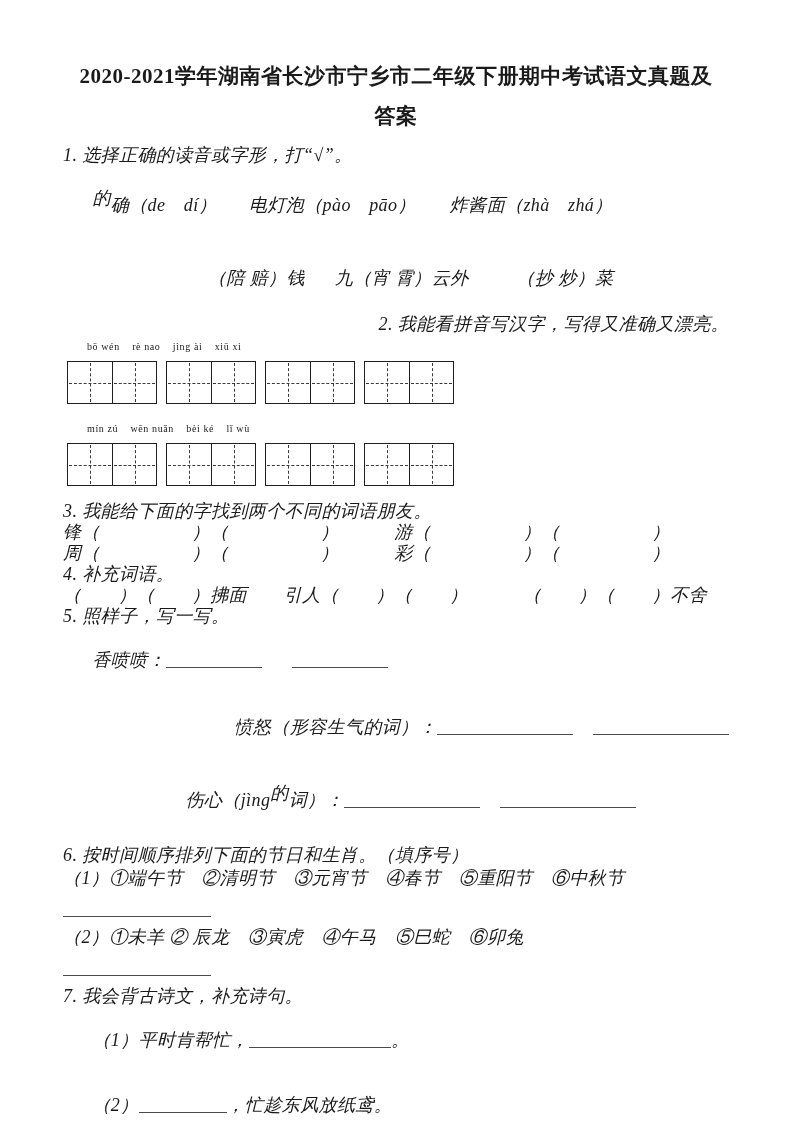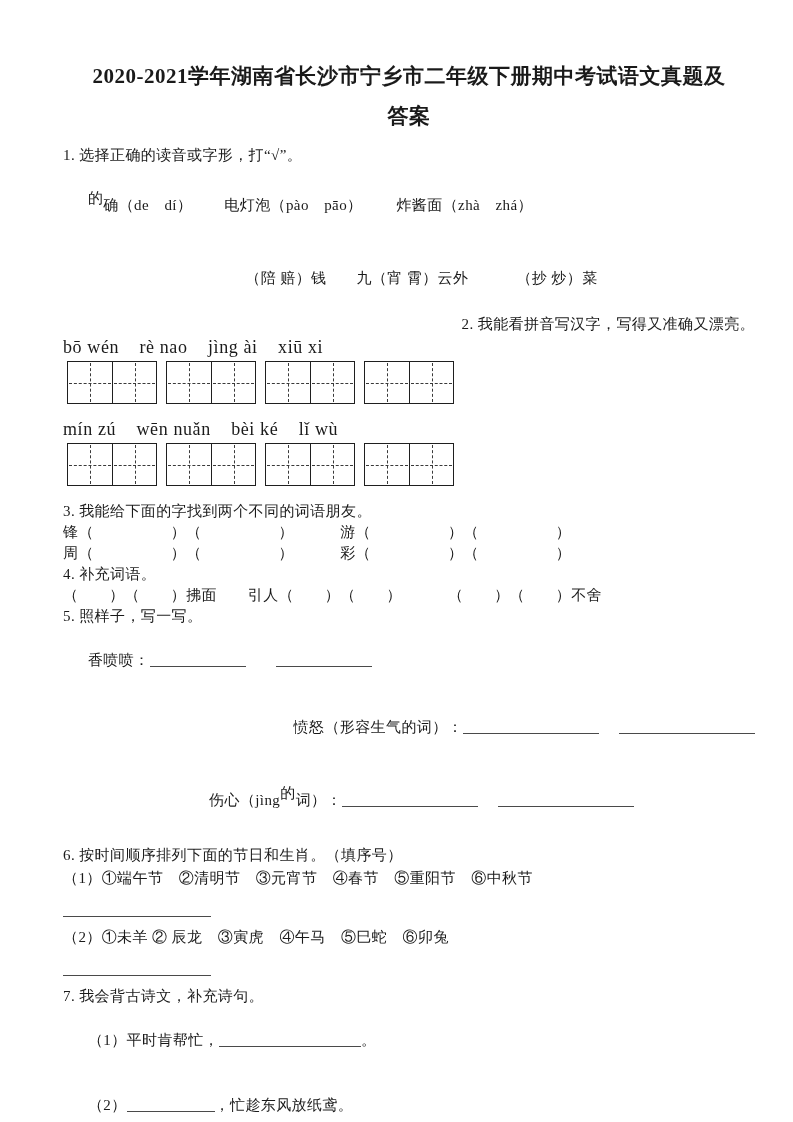--- a/index.html
+++ b/index.html
@@ -7,56 +7,58 @@
   body {
     width: 793px;
     height: 1122px;
     font-family: "Liberation Serif", "DejaVu Serif", serif;
     color: #1a1a1a;
     overflow: hidden;
   }
   .page {
     width: 793px;
     height: 952px;
-    padding: 56px 38px 0 63px;
+    padding: 56px 64px 0 63px;
   }
   .doc-title {
     text-align: center;
     font-weight: bold;
     font-size: 21px;
     line-height: 40px;
     letter-spacing: 0.5px;
     margin-bottom: 9px;
   }
   .line {
-    font-size: 15px;
+    font-size: 18px;
     line-height: 21px;
     white-space: pre-wrap;
     letter-spacing: 0.4px;
+    font-style: italic;
   }
   .mt2 { margin-top: 2px; }
   .mt4 { margin-top: 4px; text-align: right; }
   .mt8 { margin-top: 8px; }
   .mt10 { margin-top: 10px; text-align: center; }
   .mt13 { margin-top: 13px; }
   .mt15 { margin-top: 15px; }
   .sup-de { position: relative; top: -7px; }
   .blank {
     display: inline-block;
     border-bottom: 1px solid #4a4a4a;
     height: 15px;
     vertical-align: -2px;
   }
   .answer-line { margin: 12px 0 8px 0; }
   
   .pinyin {
-    font-size: 18px;
+    font-size: 10px;
     line-height: 20px;
     letter-spacing: 0.6px;
     white-space: pre-wrap;
+    margin-left: 24px;
   }
   
   .grid-row { display: flex; gap: 9px; margin: 4px 0 0 4px; }
   .tzg-group { display: inline-flex; border: 1.5px solid #1f1f1f; }
   .tzg-cell { position: relative; width: 44px; height: 41px; }
   .tzg-cell + .tzg-cell { border-left: 1.5px solid #1f1f1f; }
   .tzg-cell::before {
     content: ""; position: absolute; left: 50%; top: 1px; bottom: 1px;
     border-left: 1.2px dashed #3a3a3a;
   }

